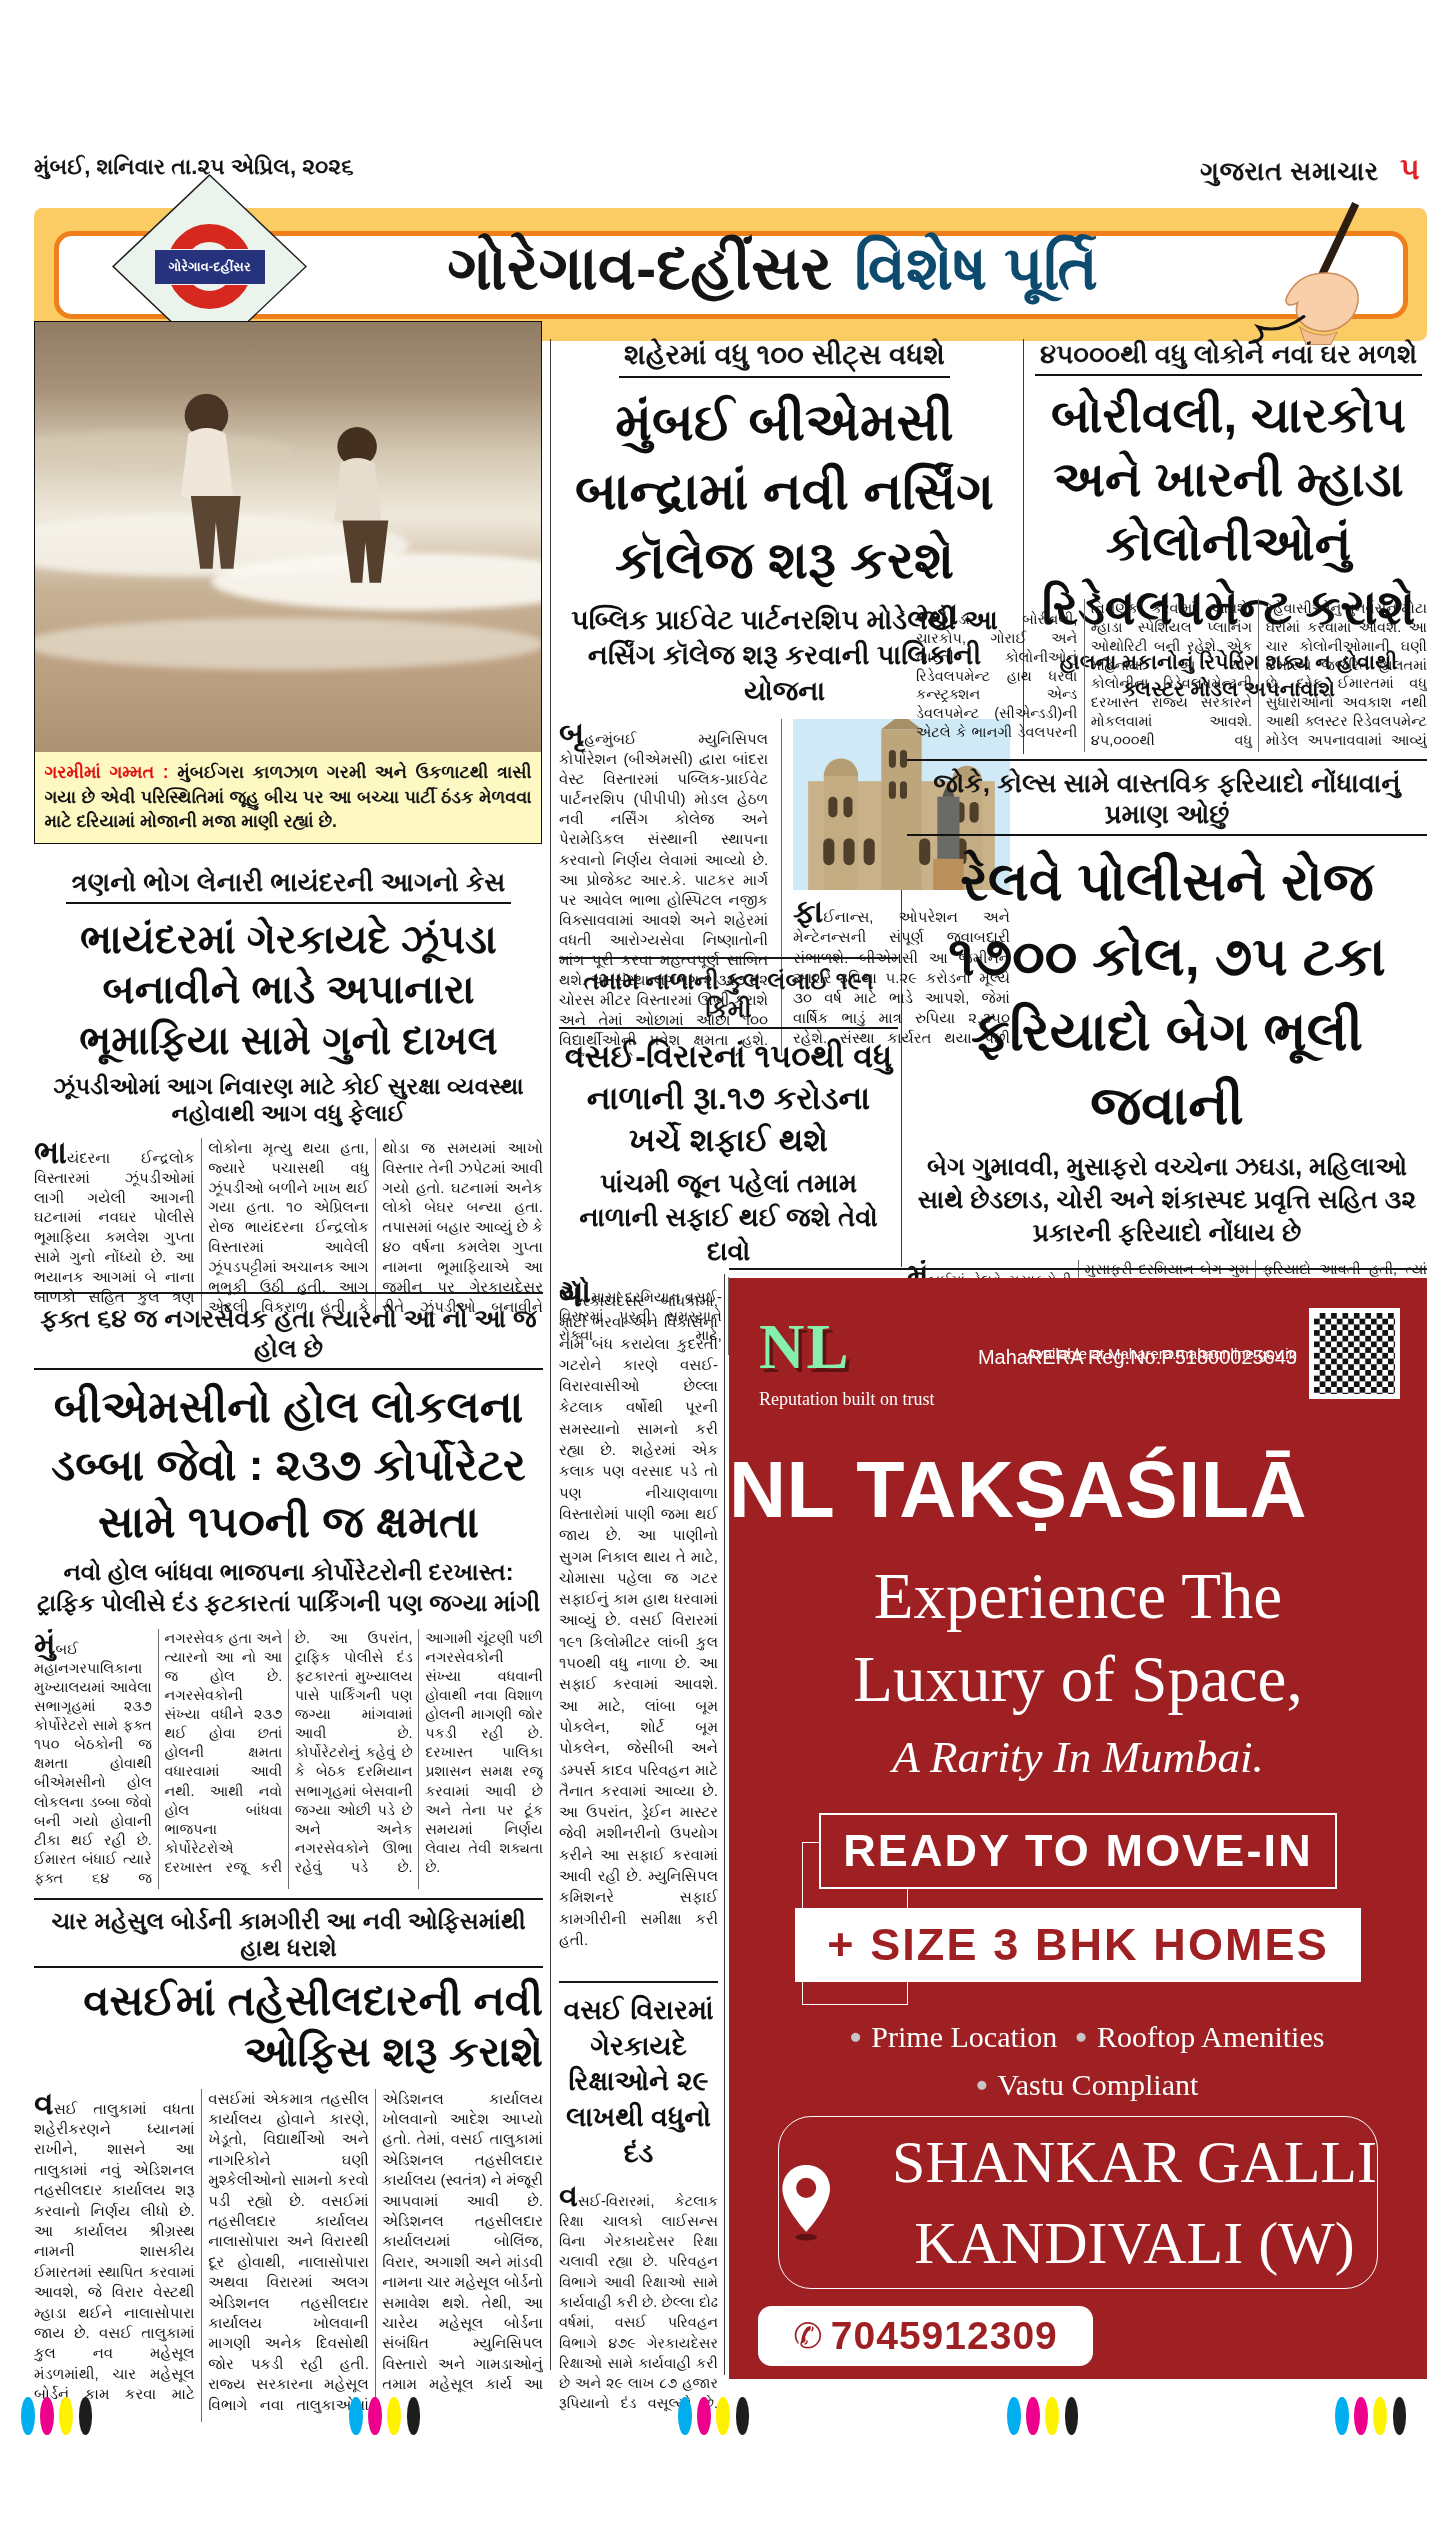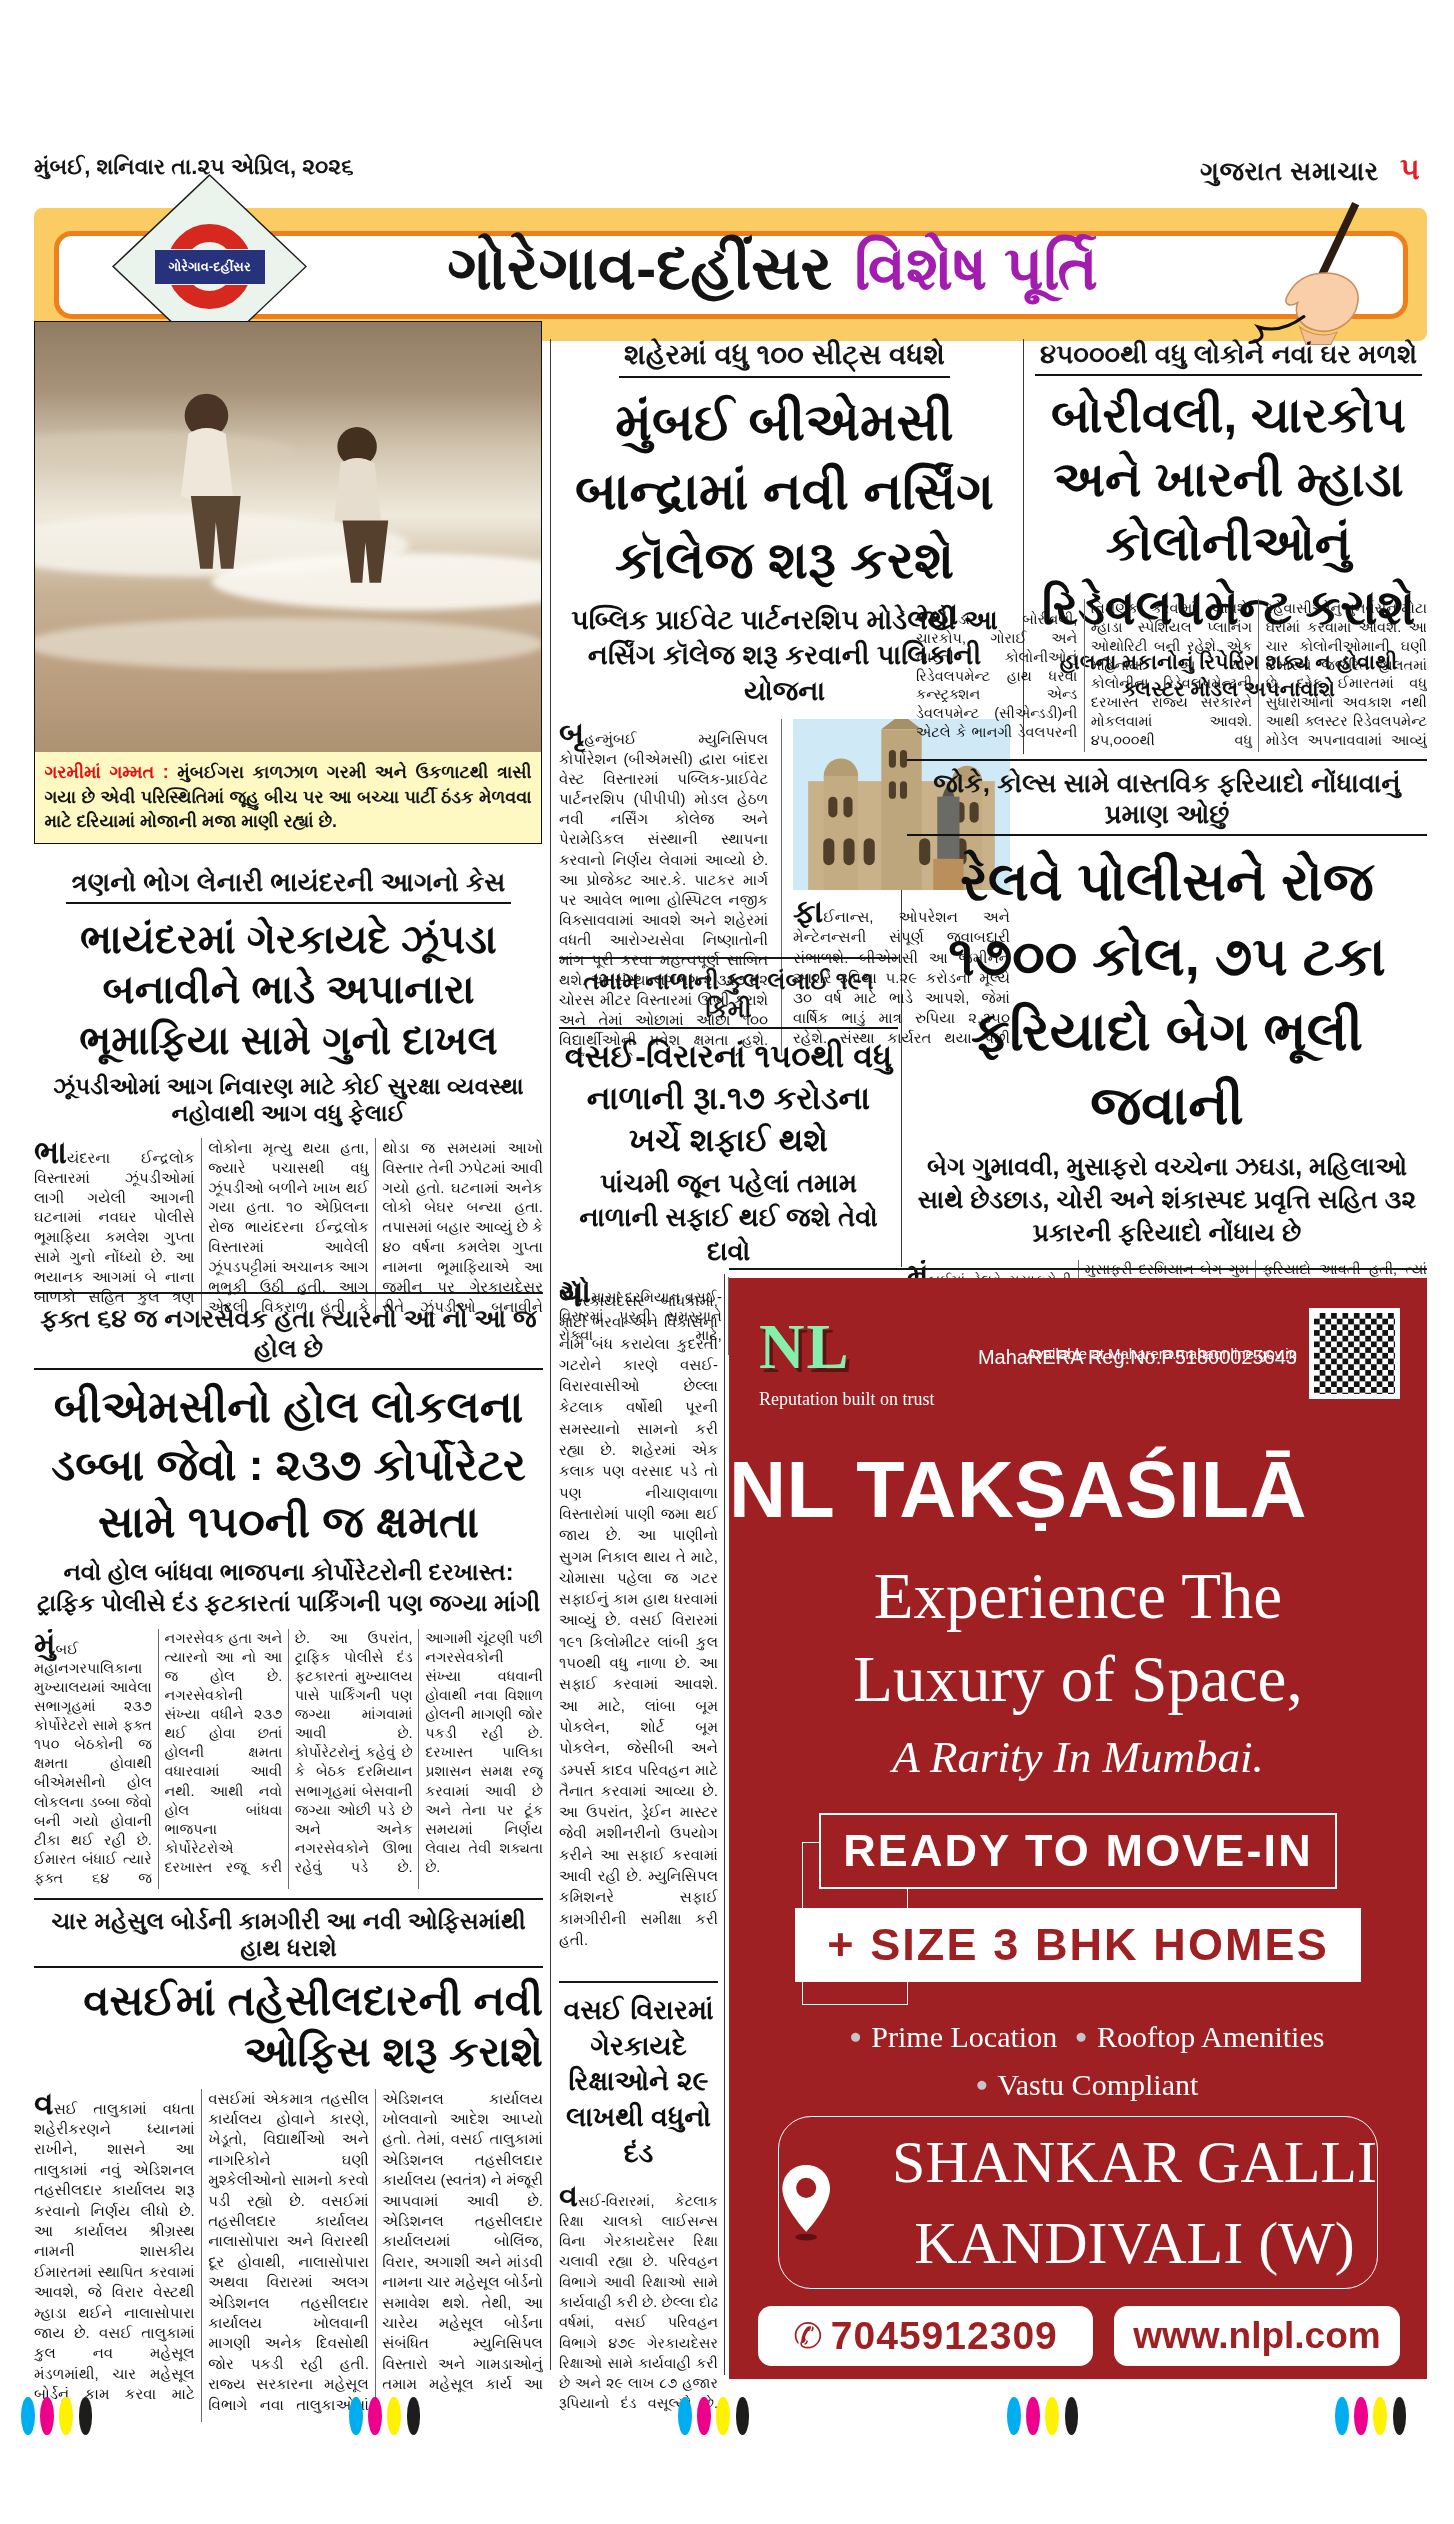--- a/index.html
+++ b/index.html
@@ -16,21 +16,21 @@
   .diamond-outer{position:absolute;left:78px;top:-34px;width:195px;height:185px;background:#1b1b1b;
                  clip-path:polygon(50% 0,100% 50%,50% 100%,0 50%);}
   .diamond-inner{position:absolute;left:2.1px;top:2.1px;width:191px;height:181px;background:#eaf3ec;
                  clip-path:polygon(50% 0,100% 50%,50% 100%,0 50%);display:flex;align-items:center;justify-content:center;}
   .logo-ring{width:85px;height:85px;border:18.7px solid #d6281e;border-radius:50%;box-sizing:border-box;}
   .logo-label{position:absolute;left:50%;top:50%;transform:translate(-50%,-50%);width:110px;height:34px;
               background:#26327c;border:1.6px solid #f2f2f2;color:#fff;font-size:13px;font-weight:700;
               display:flex;align-items:center;justify-content:center;white-space:nowrap;overflow:hidden;}
   .masthead-title{position:absolute;left:281px;top:25px;width:915px;text-align:center;font-size:61px;
                   font-weight:800;white-space:nowrap;}
-  .masthead-title .orange{color:#a21caf;margin-left:22px;text-align:center;}
+  .masthead-title .orange{color:#0c4a6e;margin-left:22px;text-align:center;}
   .hand-wrap{position:absolute;right:34px;top:-12.5px;width:171px;height:151px;}
   
   .vrule{position:absolute;width:1px;background:#3a3a3a;}
   .hrule{position:absolute;height:1.6px;background:#161616;}
   
   .kicker{text-align:center;}
   .kicker span{display:inline-block;border-bottom:2.1px solid #131313;padding:0 5.2px 4.2px;font-weight:800;}
   .headline{font-weight:800;text-align:center;color:#0e0e0e;}
   .subhead{font-weight:800;text-align:center;color:#101010;}
   .body-text{text-align:justify;color:#111;overflow:hidden;}
@@ -327,23 +327,20 @@
       </svg>
       <div class="addr-text">
         <div>SHANKAR GALLI</div>
         <div>KANDIVALI (W)</div>
       </div>
     </div>
     <div class="ad-pill pill-phone">
       <span class="ph-icon">✆</span>
       <span>7045912309</span>
     </div>
-    <div class="ad-pill pill-web">
-      <span>www.nlpl.com</span>
-    </div>
   </div>
 
   <div class="dots" style="left:21px;">
     <div class="dot c"></div>
       <div class="dot m"></div>
       <div class="dot y"></div>
       <div class="dot k"></div>
   </div>
   <div class="dots" style="left:349px;">
     <div class="dot c"></div>

